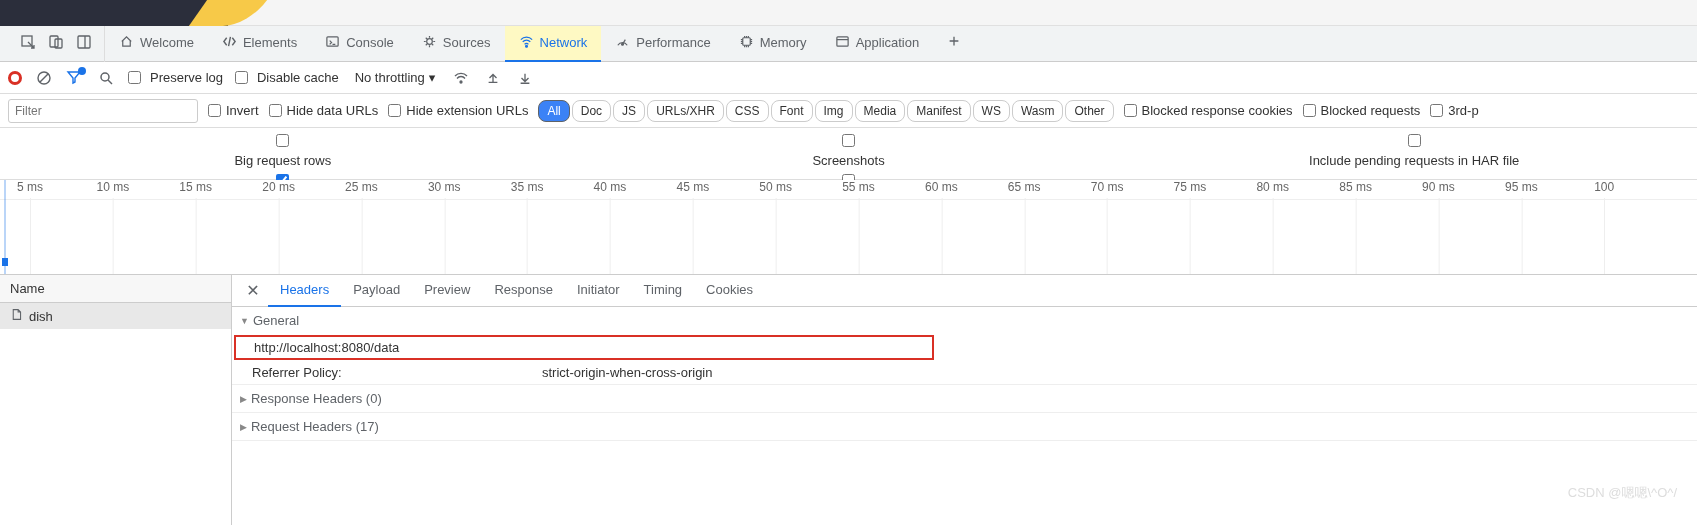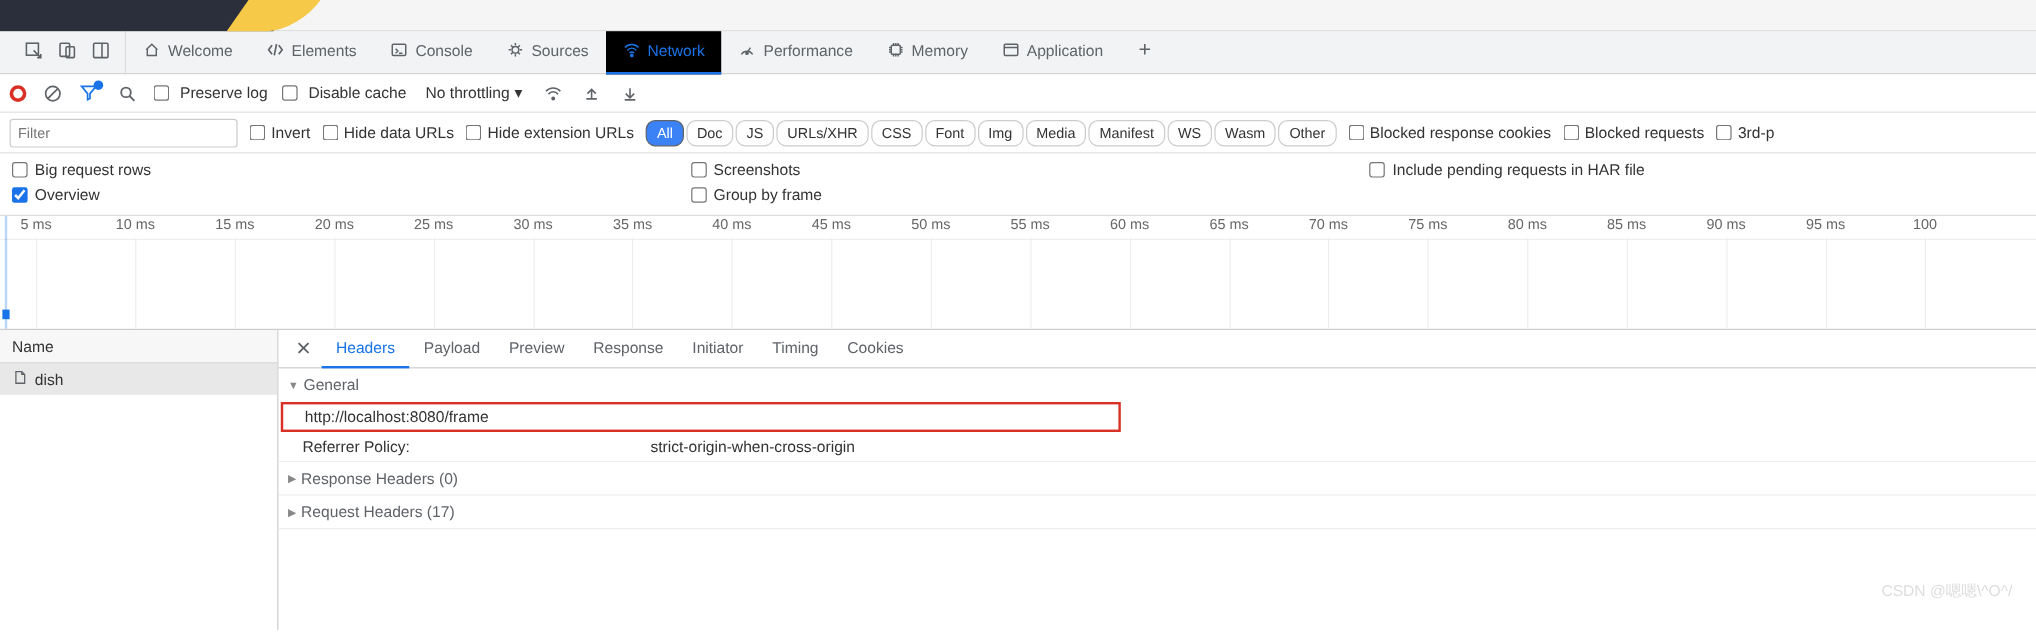--- a/index.html
+++ b/index.html
@@ -5,38 +5,38 @@
 * { box-sizing: border-box; margin: 0; padding: 0; font-family: "Segoe UI", Arial, sans-serif; }
 body { background: #fff; font-size: 13px; color: #333; overflow: hidden; width: 1697px; }
 .top-strip { height: 26px; display: flex; }
 .top-strip .dark { width: 228px; height: 26px; background: #2b2e3b; position: relative; }
 .top-strip .dark::after { content: ""; position: absolute; right: -30px; top: 0; width: 60px; height: 26px; background: #f7c948; border-radius: 0 0 40px 0; transform: skewX(-35deg); }
 .top-strip .light { flex: 1; background: #f5f5f5; border-bottom: 1px solid #e0e0e0; height: 26px; }
 .tabs-row { display: flex; align-items: center; height: 36px; border-bottom: 1px solid #ccc; background: #f1f3f4; padding: 0 8px; gap: 0; }
 .device-icons { display: flex; gap: 12px; padding: 0 12px; border-right: 1px solid #ddd; height: 36px; align-items: center; }
 .device-icons span { color: #5f6368; cursor: pointer; }
 .panel-tab { display: flex; align-items: center; gap: 6px; padding: 0 14px; height: 36px; color: #5f6368; cursor: pointer; border-bottom: 2px solid transparent; }
-.panel-tab.selected { color: #1a73e8; border-bottom: 2px solid #1a73e8; background: #000000; }
+.panel-tab.selected { color: #1a73e8; border-bottom: 2px solid #1a73e8; background: #fef9c3; }
 .panel-tab .tab-icon { color: #5f6368; }
 .panel-tab.selected .tab-icon { color: #1a73e8; }
 .toolbar { display: flex; align-items: center; height: 32px; border-bottom: 1px solid #ddd; padding: 0 8px; gap: 12px; background: #fff; }
 .record-btn { width: 14px; height: 14px; border-radius: 50%; background: #fff; border: 3px solid #d93025; cursor: pointer; }
 .icon-btn { width: 20px; height: 20px; display: flex; align-items: center; justify-content: center; color: #5f6368; cursor: pointer; }
 .toolbar input[type="checkbox"] { margin-right: 4px; }
 .toolbar label { display: flex; align-items: center; gap: 5px; color: #333; cursor: pointer; }
 .throttle-select { display: flex; align-items: center; gap: 4px; padding: 2px 4px; cursor: pointer; }
 .filter-row { display: flex; align-items: center; height: 34px; border-bottom: 1px solid #ddd; padding: 4px 8px; gap: 10px; background: #fff; flex-wrap: nowrap; }
 .filter-input { width: 190px; height: 24px; border: 1px solid #ccc; border-radius: 3px; padding: 0 6px; font-size: 12px; }
 .chk-label { display: flex; align-items: center; gap: 5px; white-space: nowrap; }
 .type-pills { display: flex; gap: 2px; }
 .pill { padding: 3px 8px; border: 1px solid #ccc; border-radius: 8px; font-size: 12px; background: #fff; cursor: pointer; white-space: nowrap; }
 .pill.active { background: #3b82f6; color: #fff; border-color: #5f6368; }
 .options-row { display: flex; height: 52px; border-bottom: 1px solid #ddd; background: #fff; }
 .opt-col { flex: 1; padding: 6px 10px; display: flex; flex-direction: column; gap: 6px; }
-.opt-col label { display: flex; align-items: center; gap: 6px; }
+.opt-col label { display: flex; align-items: center; gap: 6px; flex-direction: column; }
 .opt-col input[type="checkbox"]:checked { accent-color: #1a73e8; }
 .timeline { height: 95px; border-bottom: 1px solid #ccc; background: #fff; position: relative; overflow: hidden; }
 .timeline-ruler { display: flex; height: 20px; border-bottom: 1px solid #eee; position: relative; }
 .tick { position: absolute; top: 0; font-size: 12px; color: #666; transform: translateX(-50%); }
 .tick::before { content: ""; position: absolute; left: 50%; top: 18px; width: 1px; height: 77px; background: #eee; }
 .timeline-marker { position: absolute; left: 4px; top: 0; bottom: 0; width: 2px; background: rgba(26,115,232,0.3); }
 .timeline-marker::after { content: ""; position: absolute; left: -2px; bottom: 8px; width: 6px; height: 8px; background: #1a73e8; }
 .bottom { display: flex; height: 250px; }
 .names-col { width: 232px; border-right: 1px solid #ccc; display: flex; flex-direction: column; }
 .names-header { height: 28px; border-bottom: 1px solid #ccc; padding: 6px 10px; font-size: 13px; color: #333; background: #f7f7f7; }
@@ -313,21 +313,21 @@
       <span class="d-tab">Timing</span>
       <span class="d-tab">Cookies</span>
     </div>
     <div class="section">
       <div class="section-header">
           <span class="tri">▼</span>
           <span>General</span>
         </div>
       <div class="highlight-box">
         <div class="kv-row">
-          <span class="v">http://localhost:8080/frame</span>
+          <span class="v">http://localhost:8080/data</span>
         </div>
       </div>
       <div class="kv-row">
         <span class="k">Referrer Policy:</span>
         <span class="v">strict-origin-when-cross-origin</span>
       </div>
     </div>
     <div class="section">
       <div class="section-header">
           <span class="tri">▶</span>

